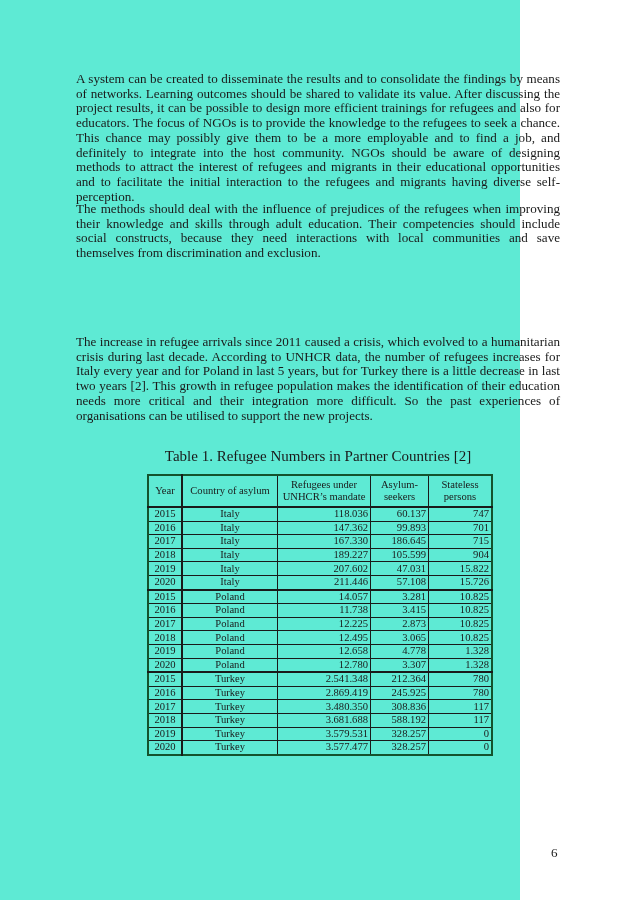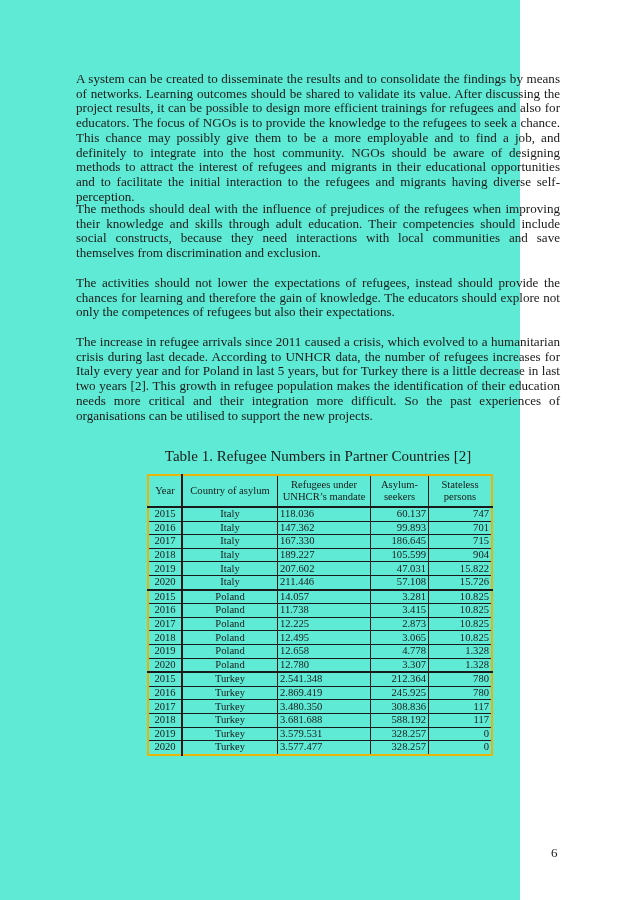--- a/index.html
+++ b/index.html
@@ -8,40 +8,39 @@
   .page { position: absolute; left: 0; top: 0; width: 520px; height: 900px; background: #5eead4; }
   .para { position: absolute; left: 76px; width: 484px; font-size: 13.1px; line-height: 14.7px;
           text-align: justify; margin: 0; }
   #p1 { top: 72px; }
   #p2 { top: 202px; }
   #p3 { top: 276px; }
   #p4 { top: 335px; }
   .caption { position: absolute; left: 76px; width: 484px; top: 449px; text-align: center;
              font-size: 15px; line-height: 15px; }
   table.data { position: absolute; left: 147px; top: 474px; border-collapse: collapse;
-               font-size: 10.6px; line-height: 12px; border: 2px solid #eab308; }
+               font-size: 10.6px; line-height: 12px; border: 2px solid #14532d; }
   table.data th, table.data td { border: 1px solid #1a1a1a; padding: 0 2px; height: 12.6px; }
   table.data th { font-weight: normal; height: 30px; text-align: center; vertical-align: middle; }
   table.data th.c-year, table.data td.c-year { border-right: 2px solid #1a1a1a; }
   table.data thead tr { border-bottom: 2px solid #1a1a1a; }
   table.data tbody.group { border-top: 2px solid #1a1a1a; }
   td.c-year { width: 28px; text-align: center; }
   td.c-country { width: 90px; text-align: center; }
-  td.c-ref { width: 88px; text-align: left; }
+  td.c-ref { width: 88px; text-align: right; }
   td.c-asy { width: 53px; text-align: right; }
   td.c-sta { width: 58px; text-align: right; }
   .pagenum { position: absolute; left: 551px; top: 845px; font-size: 13.1px; }
 </style>
 </head>
 <body>
 
 <div class="page">
   <p class="para" id="p1">A system can be created to disseminate the results and to consolidate the findings by means of networks. Learning outcomes should be shared to validate its value. After discussing the project results, it can be possible to design more efficient trainings for refugees and also for educators. The focus of NGOs is to provide the knowledge to the refugees to seek a chance. This chance may possibly give them to be a more employable and to find a job, and definitely to integrate into the host community. NGOs should be aware of designing methods to attract the interest of refugees and migrants in their educational opportunities and to facilitate the initial interaction to the refugees and migrants having diverse self-perception.</p>
   <p class="para" id="p2">The methods should deal with the influence of prejudices of the refugees when improving their knowledge and skills through adult education. Their competencies should include social constructs, because they need interactions with local communities and save themselves from discrimination and exclusion.</p>
-  <p class="para" id="p3">The activities should not lower the expectations of refugees, instead should provide the chances for learning and therefore the gain of knowledge. The educators should explore not only the competences of refugees but also their expectations.</p>
   <p class="para" id="p4">The increase in refugee arrivals since 2011 caused a crisis, which evolved to a humanitarian crisis during last decade. According to UNHCR data, the number of refugees increases for Italy every year and for Poland in last 5 years, but for Turkey there is a little decrease in last two years [2]. This growth in refugee population makes the identification of their education needs more critical and their integration more difficult. So the past experiences of organisations can be utilised to support the new projects.</p>
 
   <div class="caption">Table 1. Refugee Numbers in Partner Countries [2]</div>
 
   <table class="data">
     <thead>
       <tr>
         <th class="c-year">Year</th>
         <th>Country of asylum</th>
         <th><span>Refugees under</span><br><span>UNHCR’s mandate</span></th>

